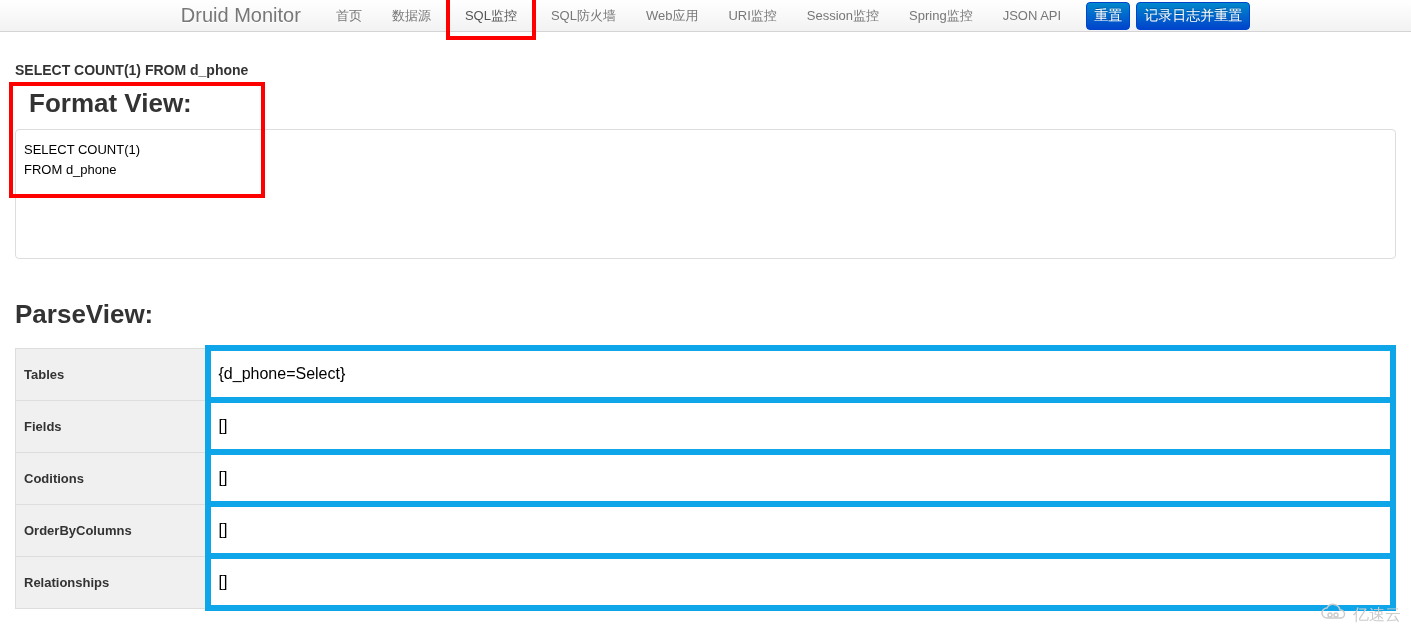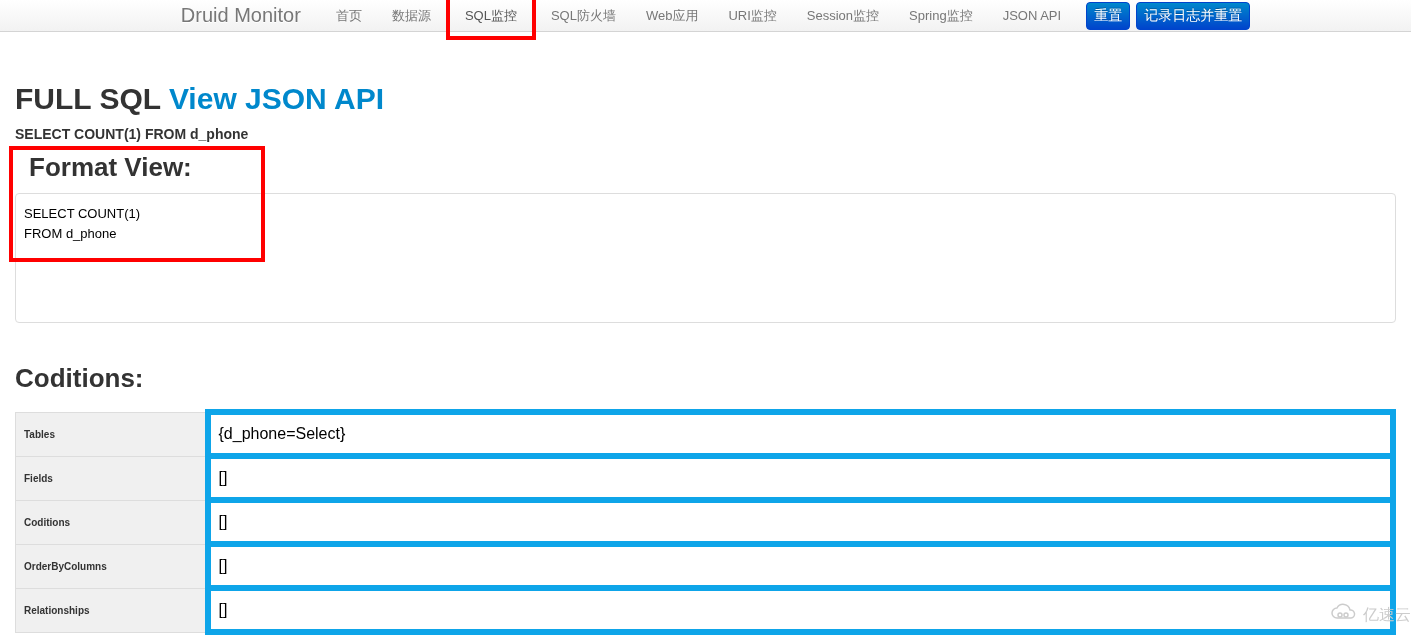--- a/index.html
+++ b/index.html
@@ -125,36 +125,36 @@
     
     table.parse-table {
       width: 100%;
       border-collapse: collapse;
       border: 1px solid #ddd;
     }
     table.parse-table th {
       background: #f0f0f0;
       text-align: left;
       font-weight: bold;
-      padding: 6px 8px;
+      padding: 18px 8px;
       border: 1px solid #ddd;
       width: 192px;
-      font-size: 10px;
+      font-size: 13px;
     }
     table.parse-table td {
       padding: 10px 8px;
       border: 6px solid #0ea5e9;
       font-size: 16px;
       color: #000000;
     }
     
     .watermark {
       position: fixed;
       bottom: 8px;
-      right: 0;
+      right: 10px;
       color: #ccc;
       font-size: 16px;
       display: flex;
       align-items: center;
       gap: 4px;
     }
     .watermark-icon {
       display: inline-block;
     }
   </style>
@@ -195,33 +195,30 @@
     </ul>
     <div class="nav-buttons">
       <button class="btn-primary">重置</button>
       <button class="btn-primary">记录日志并重置</button>
     </div>
   </div>
 </div>
 
 <div class="container">
 
-  <h1 class="full-sql">
-    <span>FULL SQL </span><a class="link">View JSON API</a>
-  </h1>
   <p class="sql-text">SELECT COUNT(1) FROM d_phone</p>
 
   <div class="format-view-wrapper">
     <div class="red-box-format"></div>
     <h2 class="format-view">Format View:</h2>
     <div class="well">SELECT COUNT(1)
 FROM d_phone</div>
   </div>
 
-  <h2 class="parse-view">Coditions:</h2>
+  <h2 class="parse-view">ParseView:</h2>
   <table class="parse-table">
     <tbody>
       <tr>
         <th>Tables</th>
         <td>{d_phone=Select}</td>
       </tr>
       <tr>
         <th>Fields</th>
         <td>[]</td>
       </tr>

